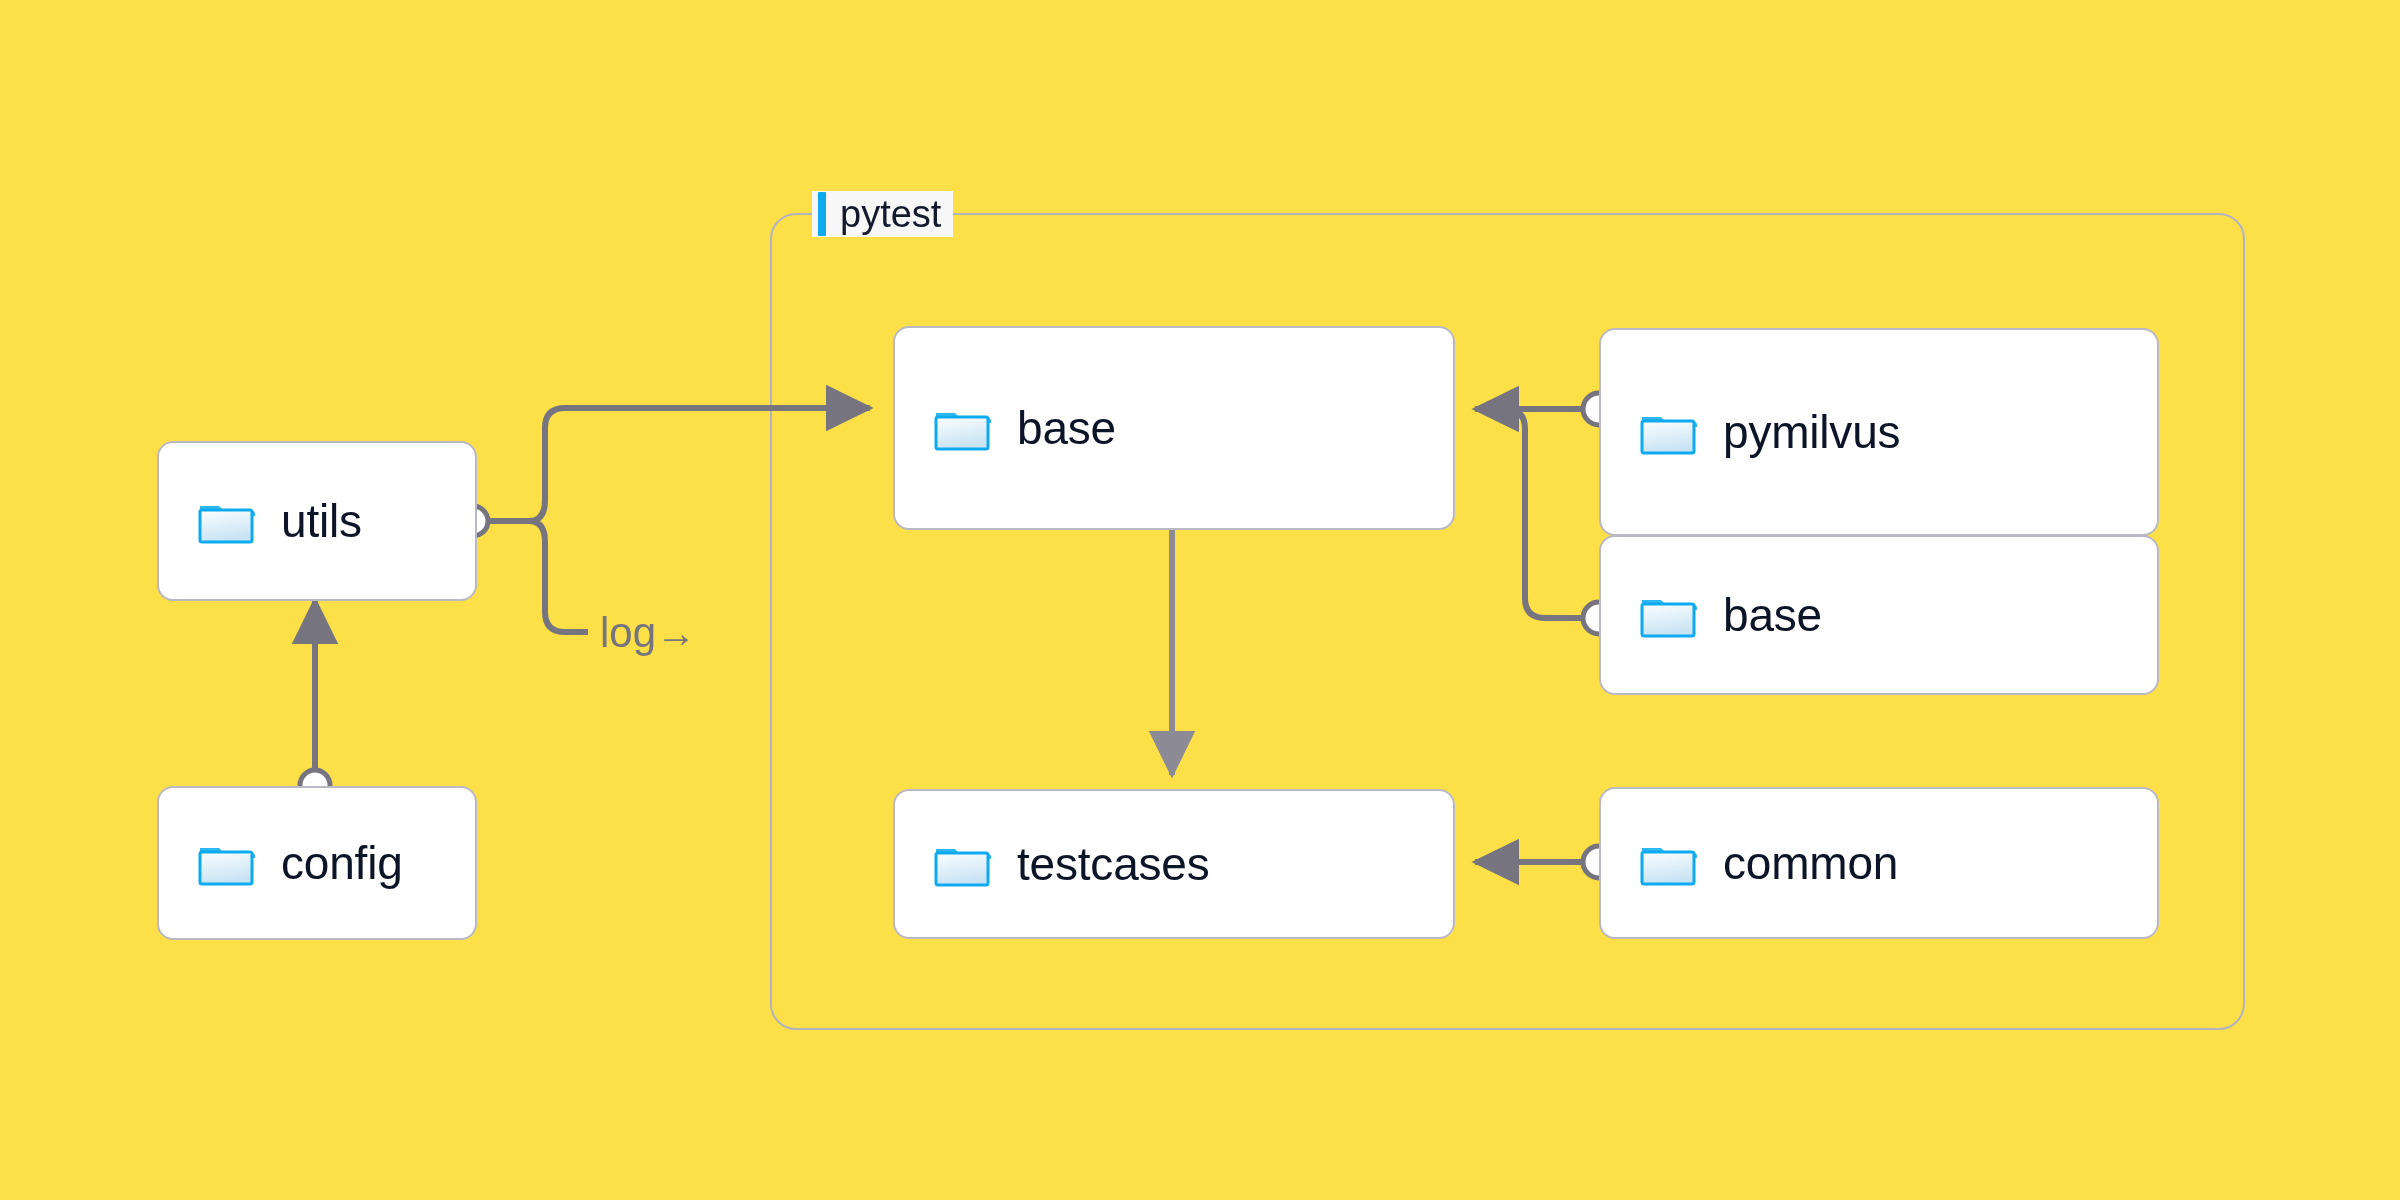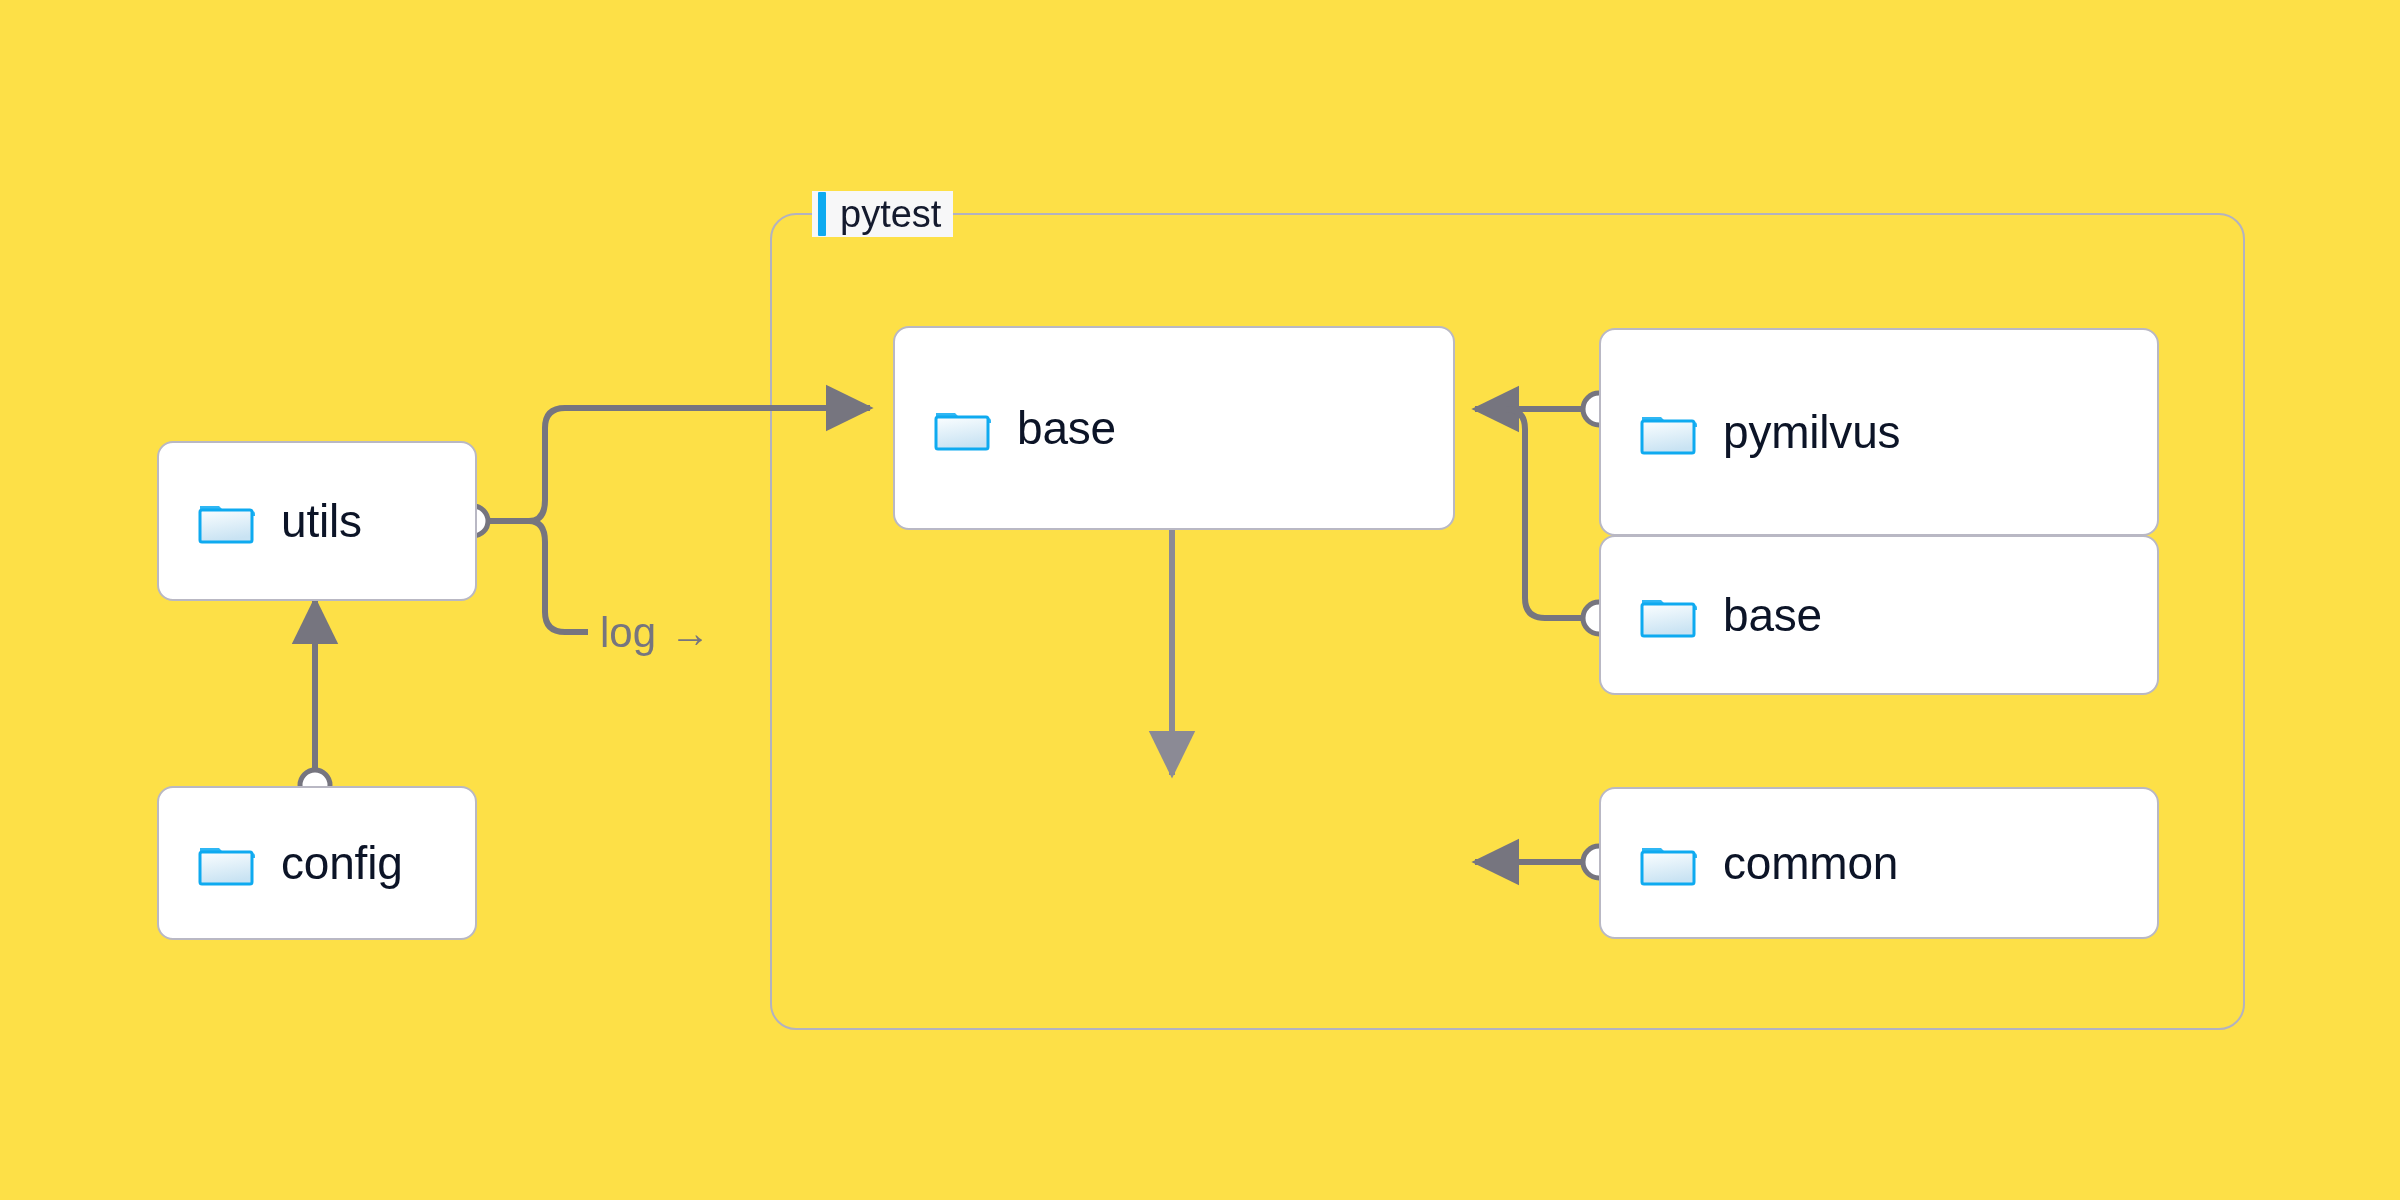--- a/index.html
+++ b/index.html
@@ -84,21 +84,20 @@
   }
 
   
   .folder-icon { flex: none; display: block; }
 
   
   .edge-label {
     position: absolute;
     display: flex;
     align-items: center;
-    gap: 14px;
     z-index: 3;
   }
   .edge-label-text {
     font-size: 42px;
     color: #76757f;
     line-height: 1;
   }
   .edge-label-arrow {
     font-size: 40px;
     color: #76757f;
@@ -199,20 +198,29 @@
   <div class="node" style="left:893px; top:326px; width:562px; height:204px;">
     <div class="node-inner">
       <svg class="folder-icon" width="58" height="48" viewBox="0 0 58 48">
         <path d="M3 9 h19 l5 5 h28 a3 3 0 0 1 3 3 v2 H3 Z" fill="#2fb7f4"></path>
         <rect x="3" y="13" width="52" height="32" rx="2" fill="url(#folderFill)" stroke="#0eaaf0" stroke-width="3"></rect>
       </svg>
       <span class="node-label">base</span>
     </div>
   </div>
 
+  <div class="node" style="left:893px; top:789px; width:562px; height:150px;">
+    <div class="node-inner">
+      <svg class="folder-icon" width="58" height="48" viewBox="0 0 58 48">
+        <path d="M3 9 h19 l5 5 h28 a3 3 0 0 1 3 3 v2 H3 Z" fill="#2fb7f4"></path>
+        <rect x="3" y="13" width="52" height="32" rx="2" fill="url(#folderFill)" stroke="#0eaaf0" stroke-width="3"></rect>
+      </svg>
+      <span class="node-label">testcases</span>
+    </div>
+  </div>
 
   <div class="node" style="left:1599px; top:328px; width:560px; height:208px;">
     <div class="node-inner">
       <svg class="folder-icon" width="58" height="48" viewBox="0 0 58 48">
         <path d="M3 9 h19 l5 5 h28 a3 3 0 0 1 3 3 v2 H3 Z" fill="#2fb7f4"></path>
         <rect x="3" y="13" width="52" height="32" rx="2" fill="url(#folderFill)" stroke="#0eaaf0" stroke-width="3"></rect>
       </svg>
       <span class="node-label">pymilvus</span>
     </div>
   </div>

